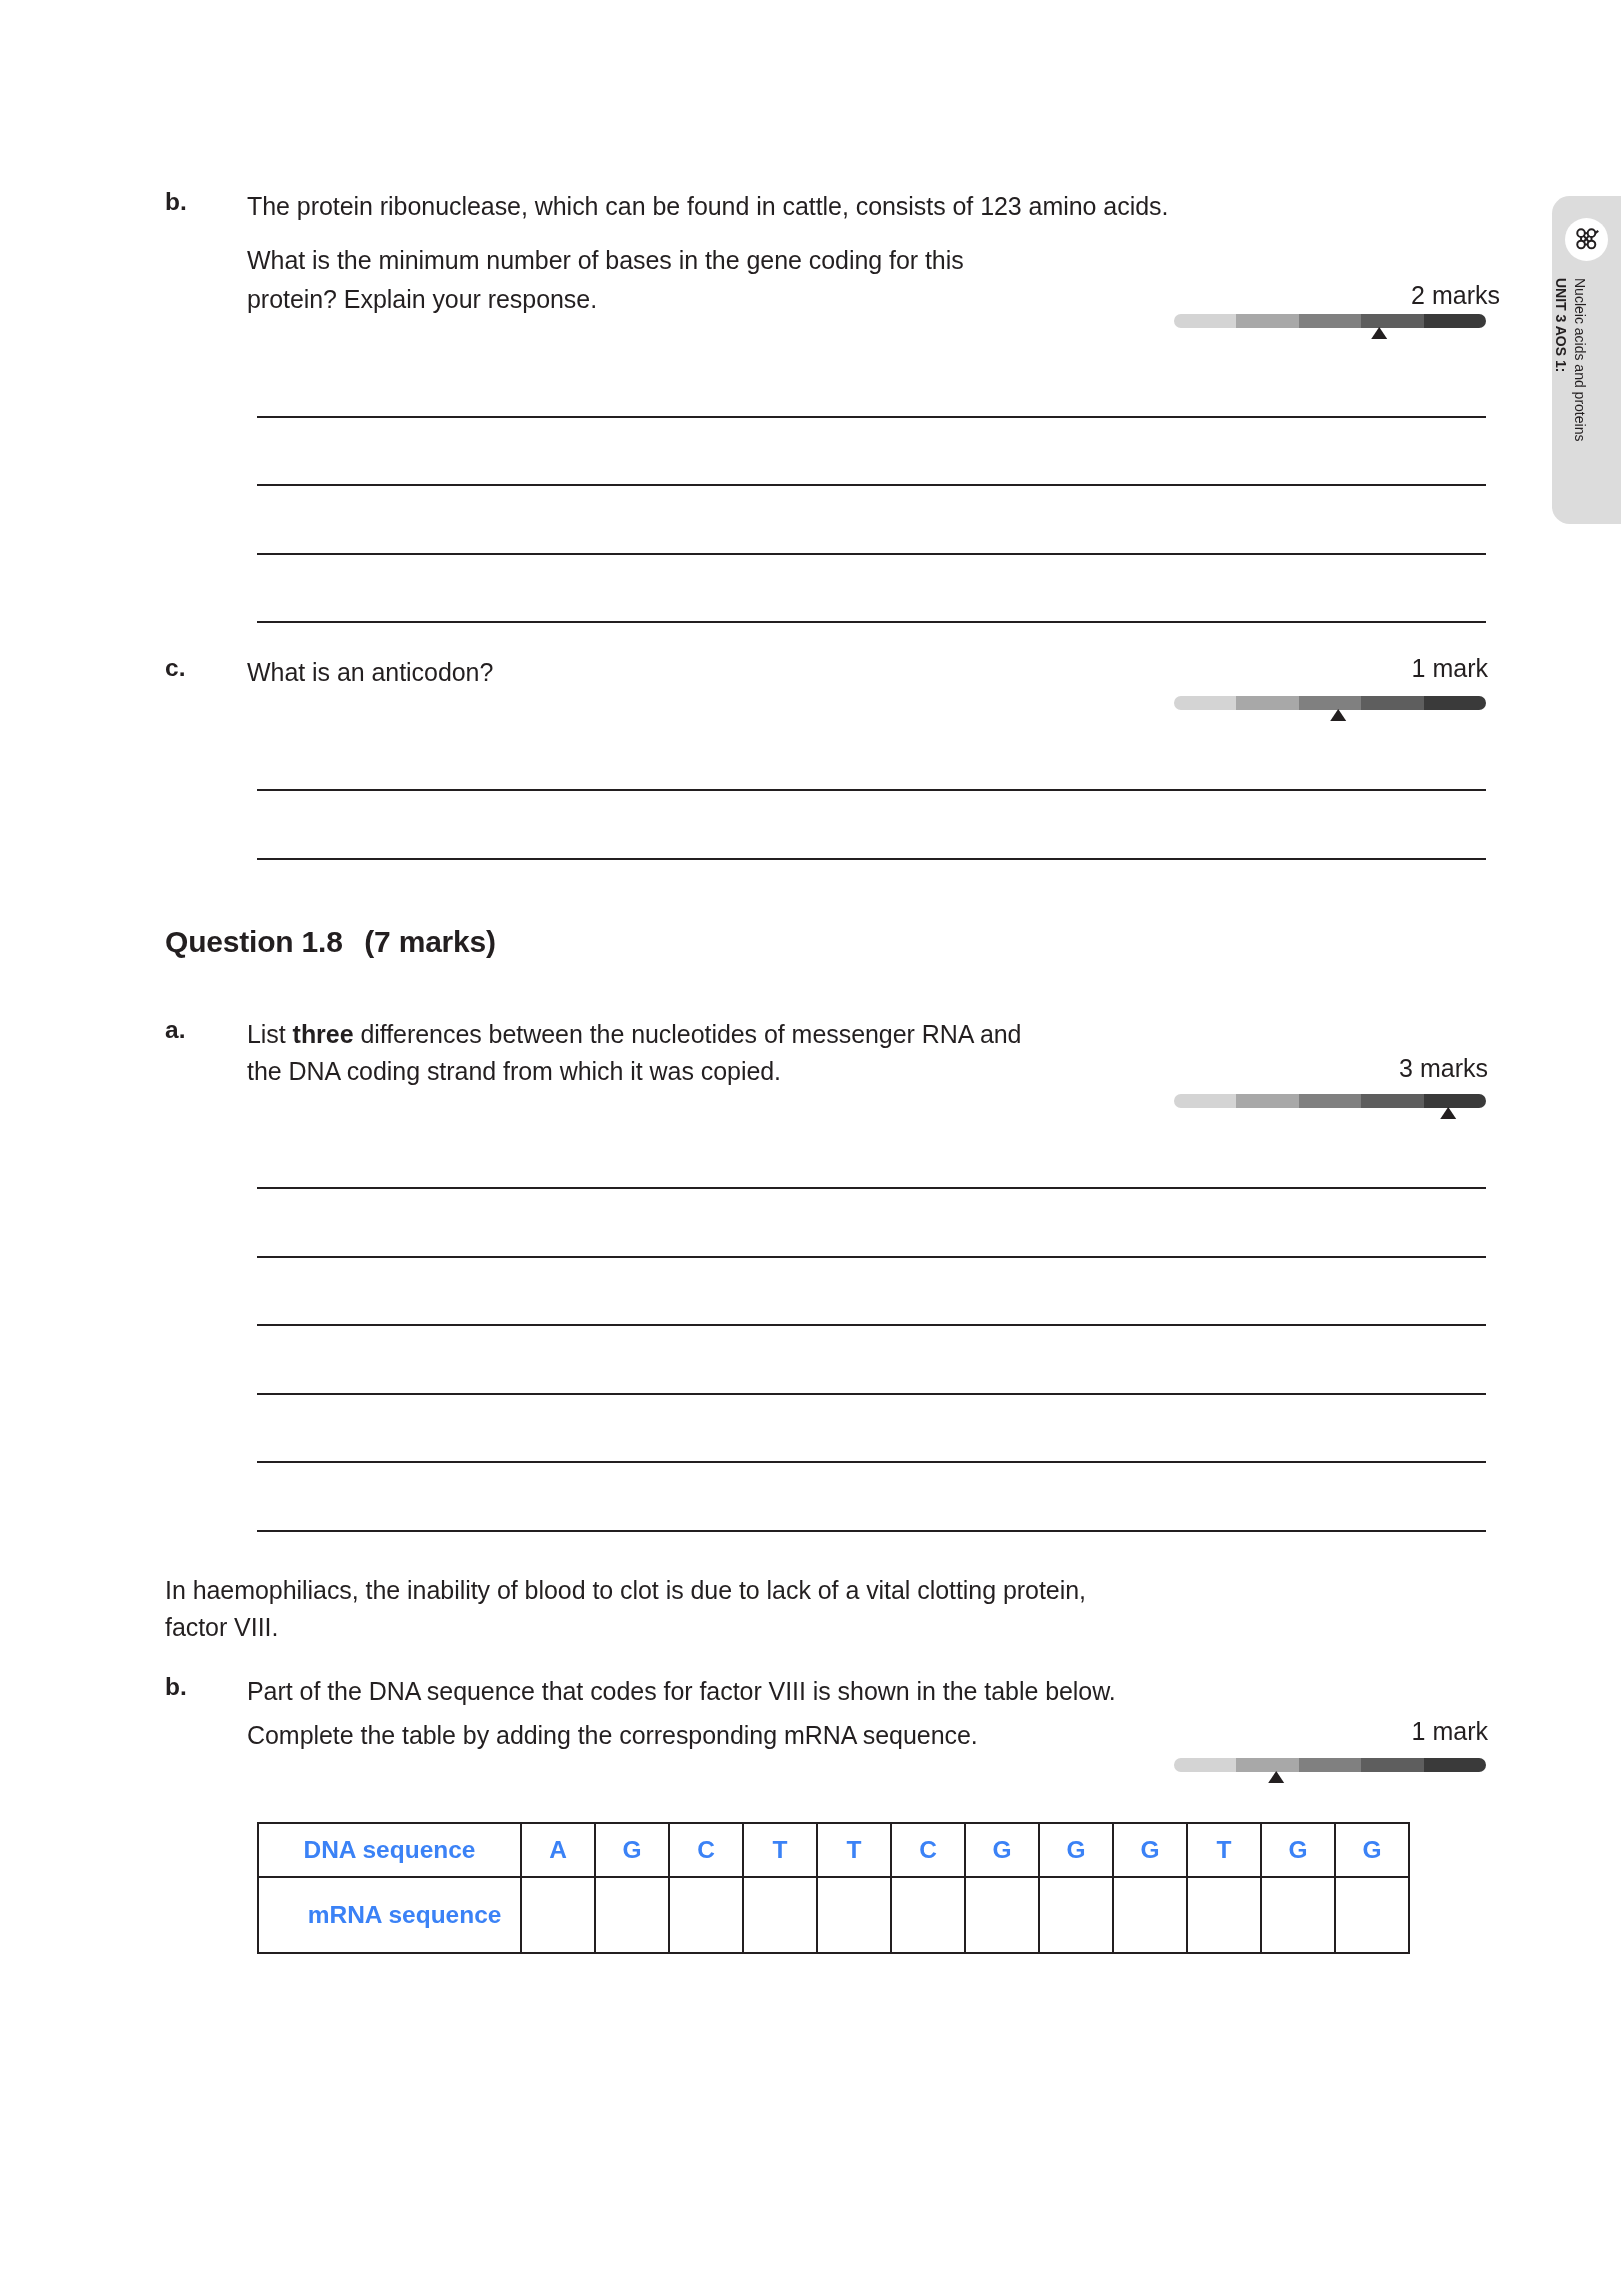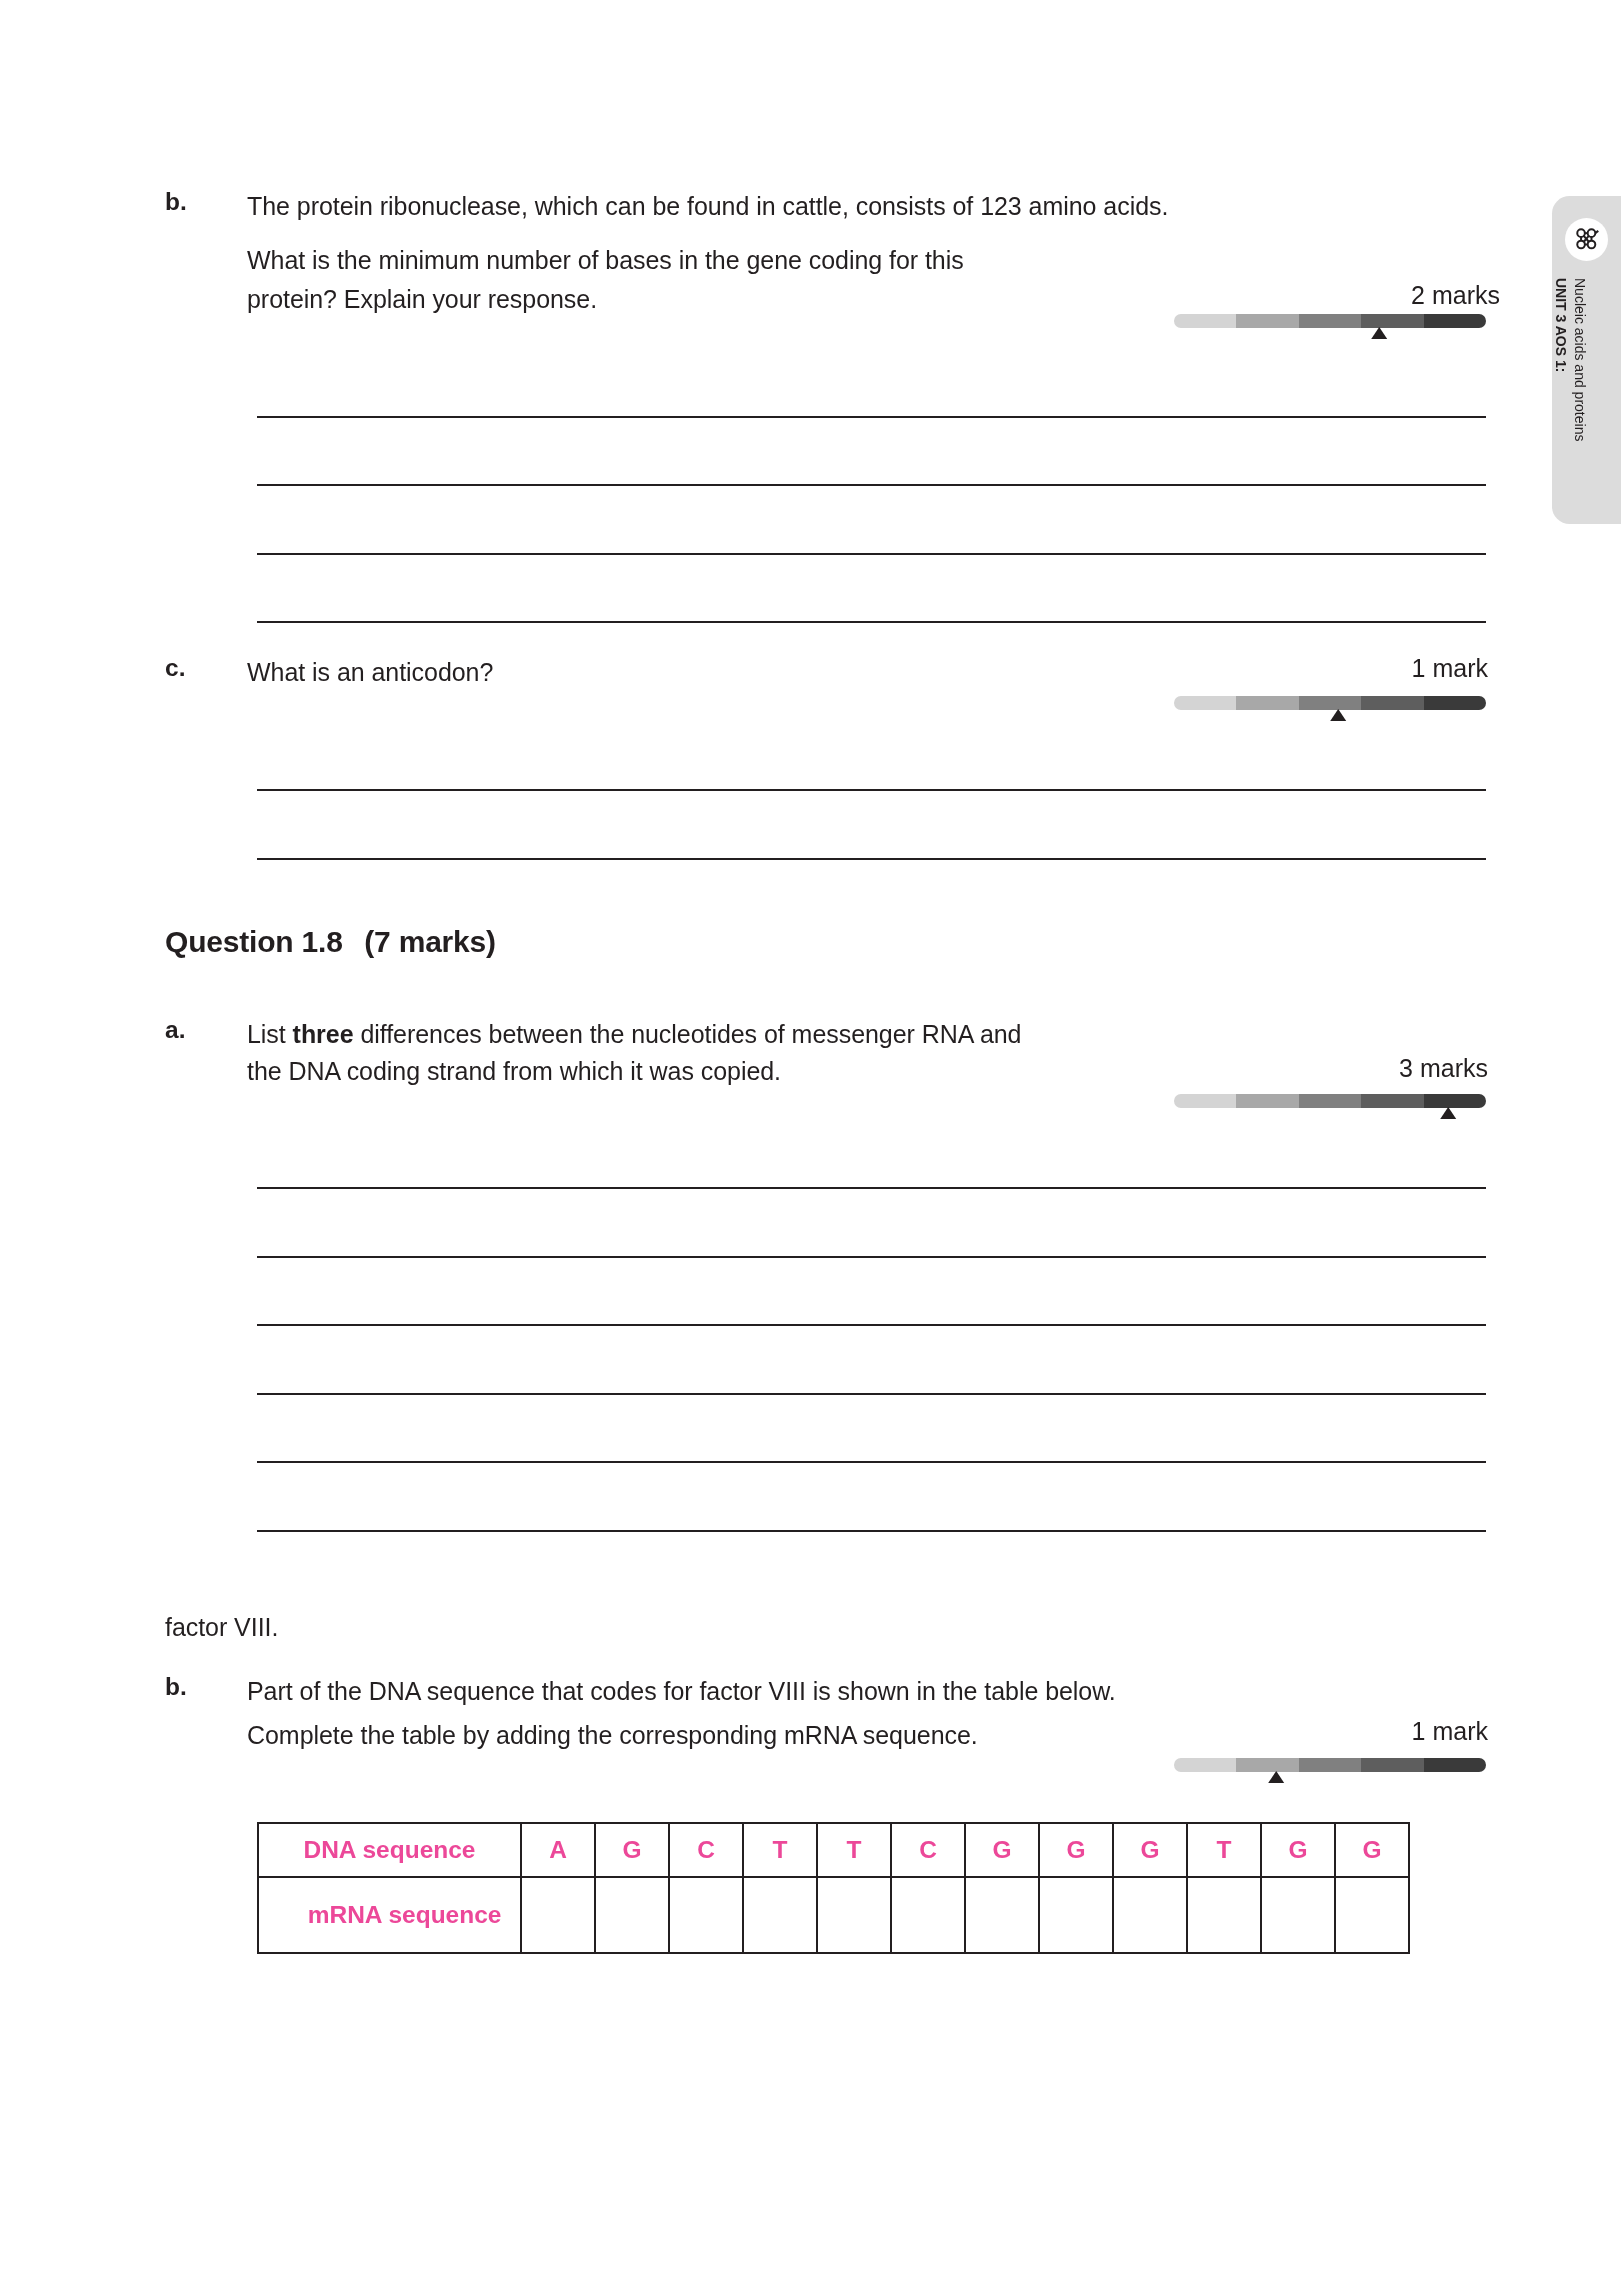--- a/index.html
+++ b/index.html
@@ -193,21 +193,21 @@
     top: 1822px;
     border-collapse: collapse;
     border: 2.9px solid #231f20;
   }
   .seqtable td {
     border: 2px solid #231f20;
     text-align: center;
     vertical-align: middle;
     font-size: 24.5px;
     font-weight: bold;
-    color: #ec4899;
+    color: #3b82f6;
     height: 54px;
     padding: 0;
   }
   .seqtable tr.rowh td { height: 54px; }
   .seqtable tr.rowm td { height: 76px; padding-left: 36px; }
   .seqtable td.rowlabel {
     width: 263px;
     text-align: center;
     font-size: 24.5px;
     font-weight: bold;
@@ -314,20 +314,21 @@
       <div class="marker" style="left:88%;"></div>
     </div>
 
     <div class="aline" style="top:1187px;"></div>
     <div class="aline" style="top:1256px;"></div>
     <div class="aline" style="top:1324px;"></div>
     <div class="aline" style="top:1393px;"></div>
     <div class="aline" style="top:1461px;"></div>
     <div class="aline" style="top:1530px;"></div>
 
+    <div class="para" style="top:1572px;">In haemophiliacs, the inability of blood to clot is due to lack of a vital clotting protein,</div>
     <div class="para" style="top:1609px;">factor VIII.</div>
 
     <div class="qrow" style="top:1673px;">
       <div class="qlabel">b.</div>
       <div class="qtext" style="top:0;">Part of the DNA sequence that codes for factor VIII is shown in the table below.</div>
       <div class="qtext" style="top:44px;">Complete the table by adding the corresponding mRNA sequence.</div>
     </div>
     <div class="marks" style="top:1717px; right:133px;">1 mark</div>
 
     <div class="diffbar" style="top:1758px; left:1174px;">

